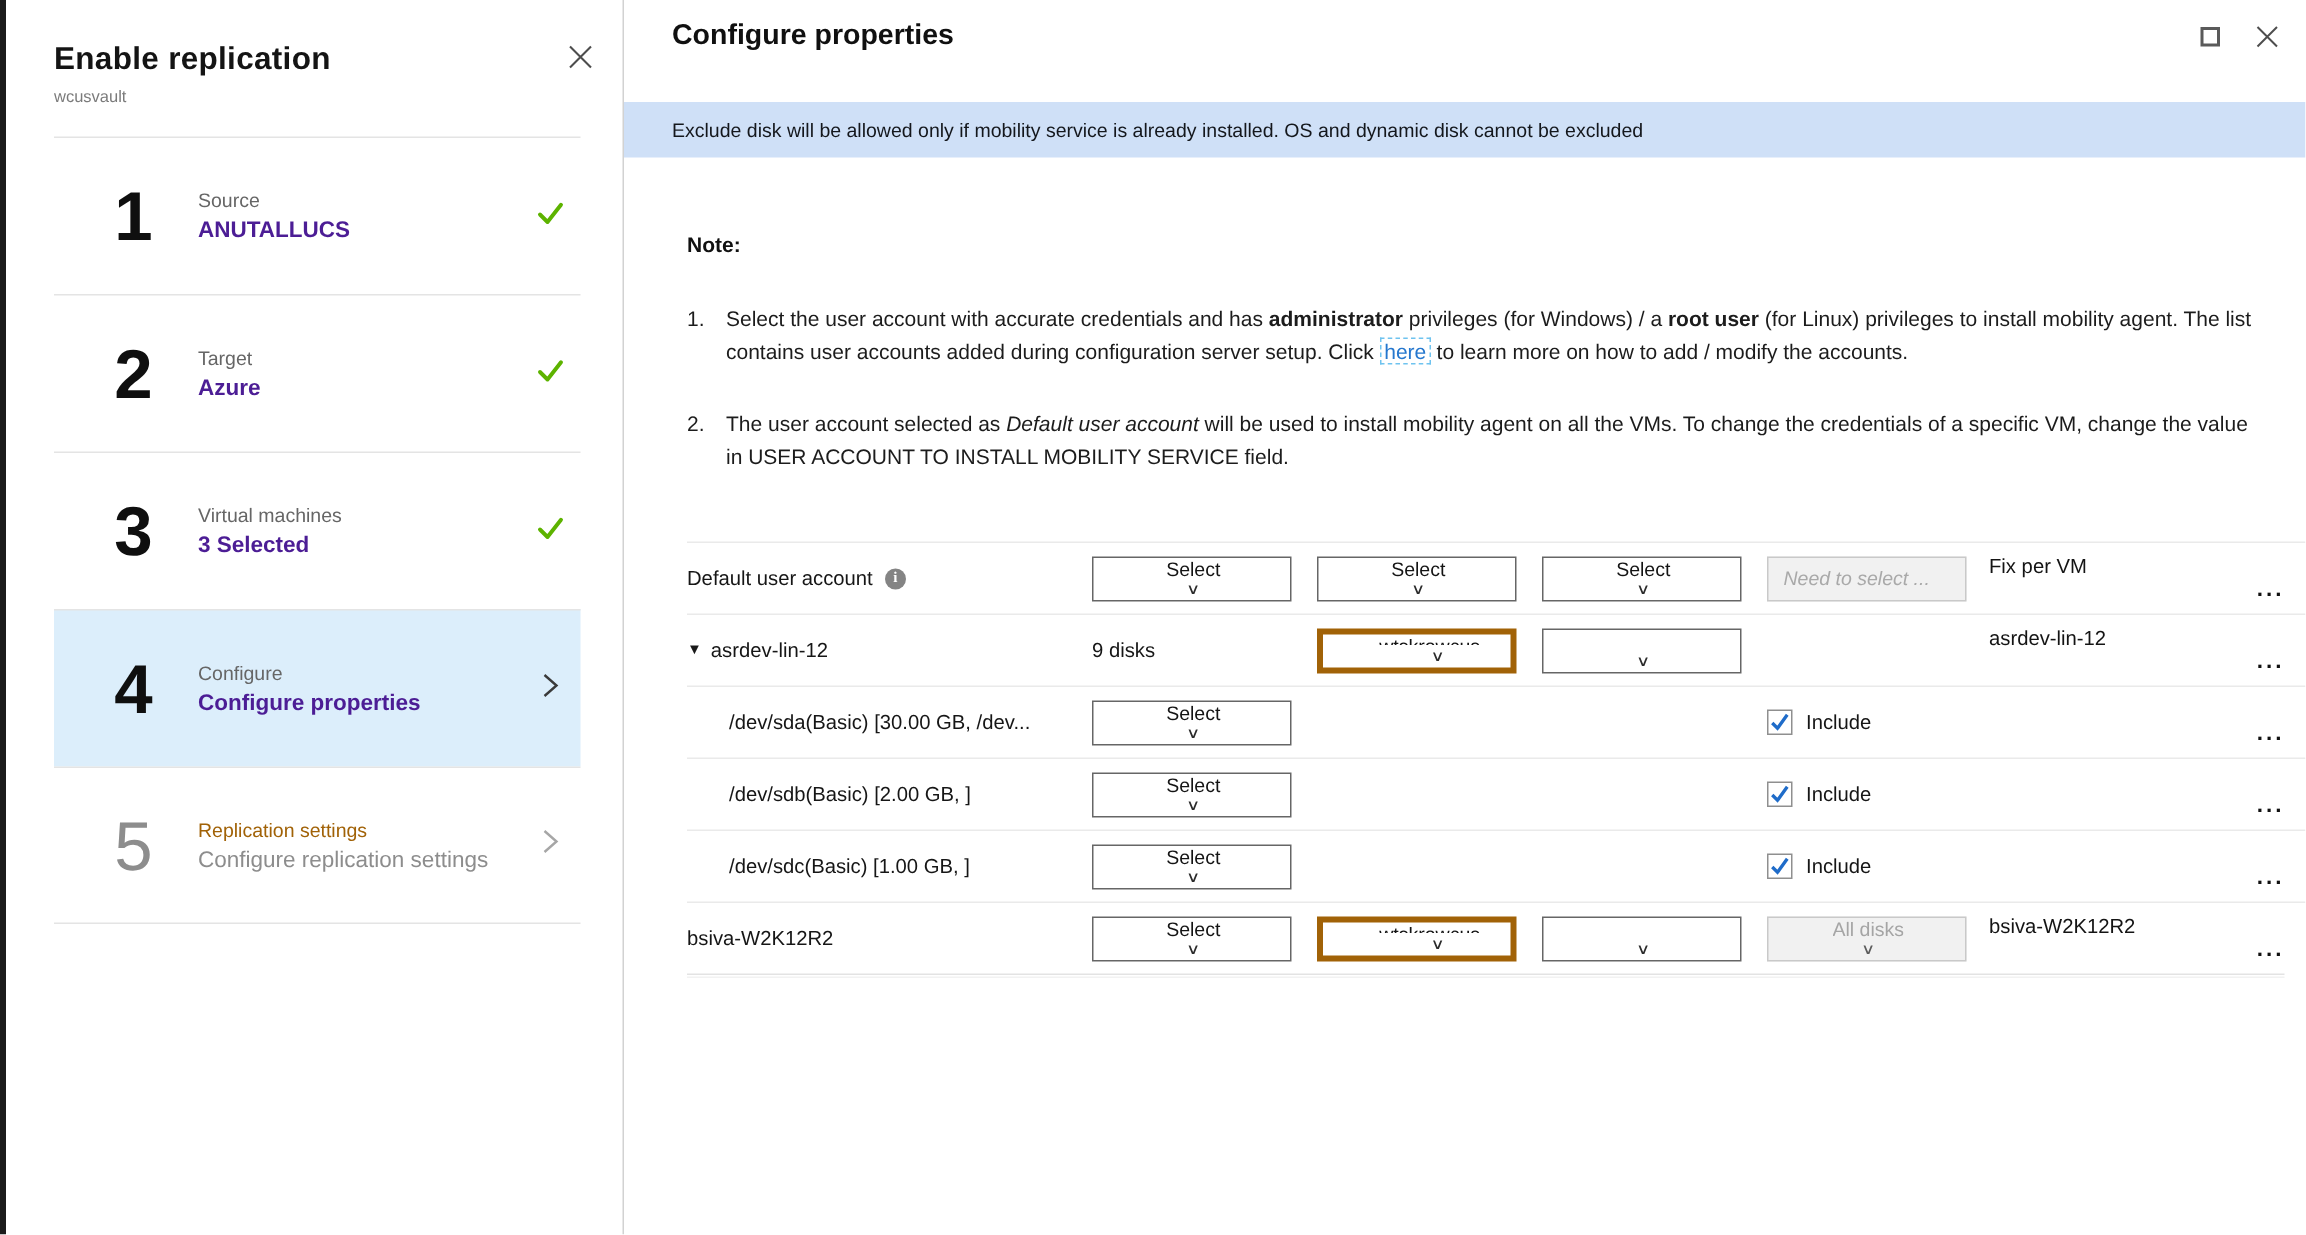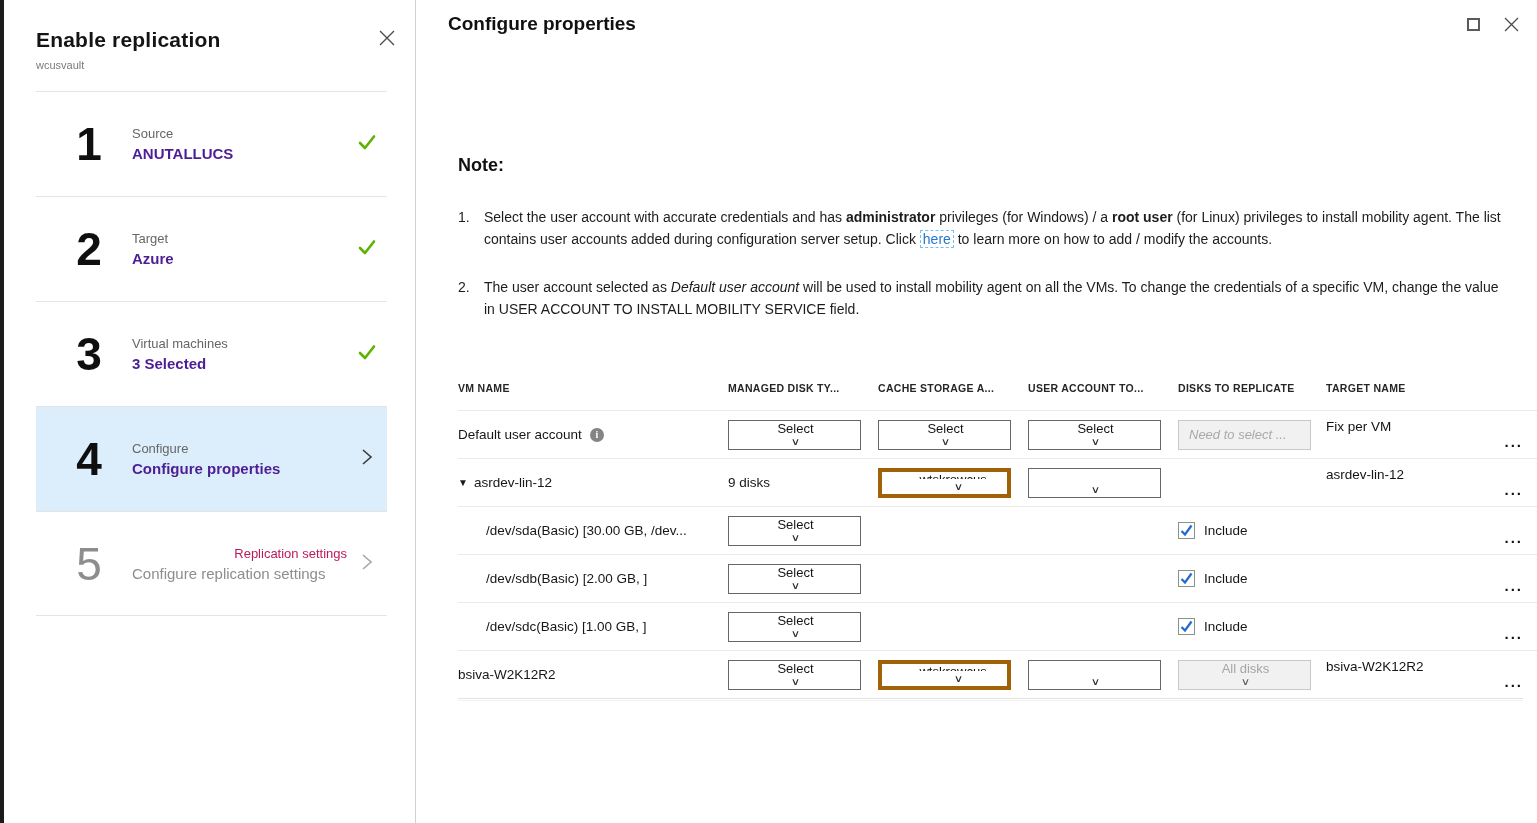--- a/index.html
+++ b/index.html
@@ -26,36 +26,36 @@
   .steps { position:absolute; top:75px; left:32px; width:351px; }
   .step { height:105px; border-top:1px solid #e4e4e4; display:flex; align-items:center; position:relative; }
   .step:last-child { border-bottom:1px solid #e4e4e4; }
   .step.active { background:#dceefb; }
   .step-num { width:50px; margin-left:28px; font-size:46px; font-weight:600; color:#0f0f0f; text-align:center; line-height:1; }
   .step-text { margin-left:18px; flex:1; }
   .step-label { font-size:13px; color:#666; }
   .step-value { font-size:15px; color:#4c1d95; font-weight:600; margin-top:4px; }
   .step-end { width:40px; display:flex; justify-content:center; }
   .step.disabled .step-num { color:#8d8d8d; font-weight:400; }
-  .step.disabled .step-label { color:#be185d;text-align:right; }
+  .step.disabled .step-label { color:#a16207; }
   .step.disabled .step-value { color:#8d8d8d; font-weight:400; }
 
   
   .right-panel { position:absolute; left:415px; top:0; width:1122px; height:100%; background:#fff; border-left:1px solid #d2d2d2; }
   .rp-header { position:relative; height:68px; }
   .rp-title { position:absolute; left:32px; top:13px; font-size:19px; font-weight:bold; color:#101010; }
   .rp-icons { position:absolute; right:18px; top:17px; display:flex; align-items:center; gap:24px; }
   .maximize-icon { width:13px; height:13px; border:2px solid #5a5a5a; cursor:pointer; }
   .rp-close { cursor:pointer; }
 
   .banner { position:absolute; top:68px; left:0; width:100%; height:37px; background:#cfe0f7; display:flex; align-items:center; }
   .banner-text { margin-left:32px; font-size:13px; color:#14171c; }
 
   .rp-content { position:absolute; top:105px; left:0; right:0; }
-  .note-label { margin:50px 0 0 42px; font-size:18px; font-weight:bold; color:#111; }
+  .note-label { margin:50px 0 0 42px; font-size:14px; font-weight:bold; color:#111; }
   .notes { margin:30px 0 0 42px; width:1052px; }
   .note-item { display:flex; font-size:14px; line-height:22px; color:#1c1c1c; margin-bottom:26px; }
   .note-num { width:26px; flex:none; }
   .note-body { flex:1; }
   .b { font-weight:bold; }
   .i { font-style:italic; }
   .here-link { color:#2577ce; border:1px dashed #6fc3ef; padding:0 2px; cursor:pointer; }
 
   
   .vm-table { margin-top:46px; padding-left:42px; }
@@ -190,45 +190,39 @@
     <div class="rp-icons">
       <span class="maximize-icon"></span>
       <span class="rp-close">
         <svg width="15" height="15" viewBox="0 0 15 15">
             <path d="M1 1 L14 14 M14 1 L1 14" stroke="#4d4d4d" stroke-width="1.3" fill="none"></path>
           </svg>
       </span>
     </div>
   </div>
 
+  <div class="banner">
+    <div class="banner-text">Exclude disk will be allowed only if mobility service is already installed. OS and dynamic disk cannot be excluded</div>
+  </div>
 
   <div class="rp-content">
     <div class="note-label">Note:</div>
 
     <div class="notes">
       <div class="note-item">
         <div class="note-num">1.</div>
         <div class="note-body"><span>Select the user account with accurate credentials and has </span><span class="b">administrator</span><span> privileges (for Windows) / a </span><span class="b">root user</span><span> (for Linux) privileges to install mobility agent. The list contains user accounts added during configuration server setup. Click </span><span class="here-link">here</span><span> to learn more on how to add / modify the accounts.</span></div>
       </div>
       <div class="note-item">
         <div class="note-num">2.</div>
         <div class="note-body"><span>The user account selected as </span><span class="i">Default user account</span><span> will be used to install mobility agent on all the VMs. To change the credentials of a specific VM, change the value in USER ACCOUNT TO INSTALL MOBILITY SERVICE field.</span></div>
       </div>
     </div>
 
     <div class="vm-table">
-      <div class="thead">
-        <div>VM NAME</div>
-        <div>MANAGED DISK TY...</div>
-        <div>CACHE STORAGE A...</div>
-        <div>USER ACCOUNT TO...</div>
-        <div>DISKS TO REPLICATE</div>
-        <div>TARGET NAME</div>
-        <div></div>
-      </div>
 
       <div class="trow">
         <div class="name-cell">
           <span>Default user account</span>
           <span class="info-icon">i</span>
         </div>
         <div>
           <div class="dd">
             <span class="dd-label">Select</span>
             <span class="dd-chev">∨</span>

